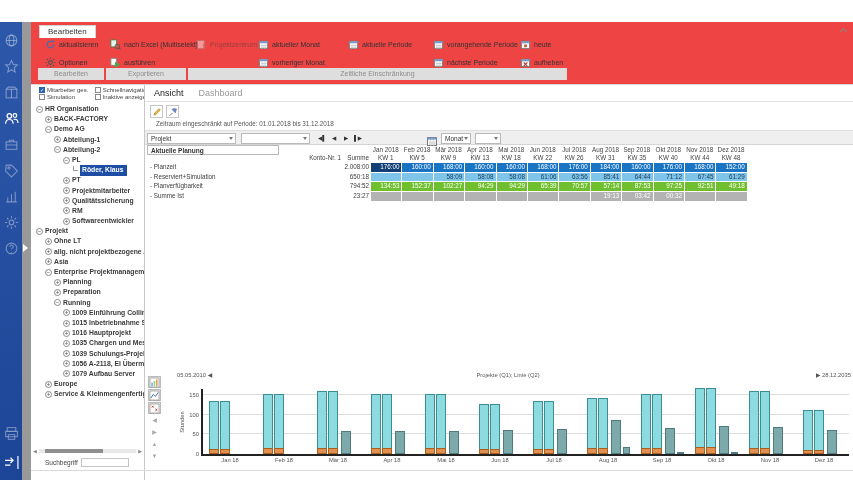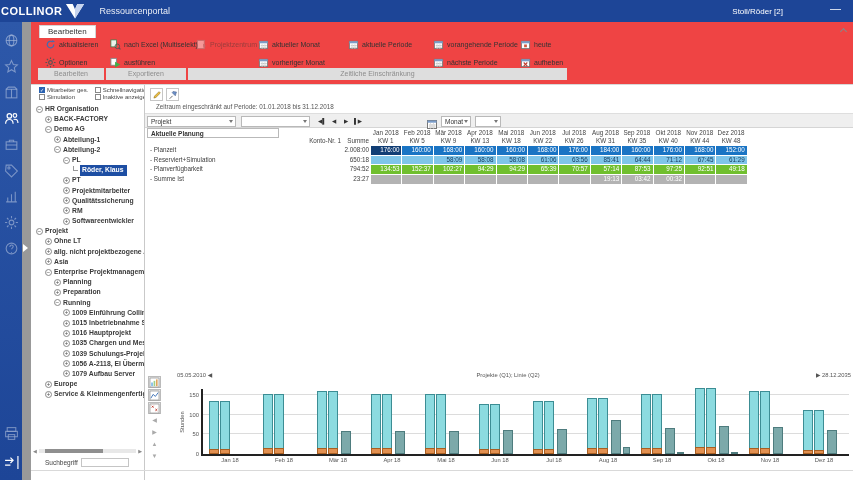--- a/index.html
+++ b/index.html
@@ -131,30 +131,20 @@
   .bar.res { background:#7ca9aa; border-color:#4e7c7e; }
   .xlab { position:absolute; top:calc(100% + 3px); width:54px; text-align:center; font-size:5.8px; color:#555; }
 
   .bottom-line { position:absolute; left:31px; top:470px; width:822px; height:1px; background:#d9d9d9; }
 </style>
 </head>
 <body>
 
 <div id="app">
 
-  <div class="topbar">
-    <span class="logo-text">COLLINOR</span>
-    <span class="logo-v" id="logoV"><svg viewBox="0 0 22 18">
-          <path d="M1 1h7.5l2.5 6 2.5-6H21L11 17Z" fill="#fff"></path>
-          <path d="M11 7l2.5-6H21L11 17Z" fill="#c7d4ee"></path>
-        </svg></span>
-    <span class="app-name">Ressourcenportal</span>
-    <span class="user">Stoll/Röder  [2]</span>
-    <span class="minimize">—</span>
-  </div>
 
   <div class="sidebar" id="sidebar">
       <div class="sicon"><svg viewBox="0 0 14 14" fill="none" stroke="rgba(255,255,255,.7)">
           <circle cx="7" cy="7" r="5"></circle>
           <ellipse cx="7" cy="7" rx="2.2" ry="5"></ellipse>
           <line x1="2" y1="7" x2="12" y2="7"></line>
         </svg></div>
       <div class="sicon"><svg viewBox="0 0 14 14" fill="none" stroke="rgba(255,255,255,.7)">
           <path d="M7 1.5l1.7 3.6 3.8.4-2.9 2.6.8 3.9L7 10l-3.4 2 .8-3.9L1.5 5.5l3.8-.4z"></path>
         </svg></div>
@@ -466,20 +456,24 @@
         <span class="harr" style="right:0">▶</span>
       </div>
       <div class="nav-search">
         <span>Suchbegriff</span>
         <input value="" style="">
       </div>
     </div>
   </div>
 
   <div class="main">
+    <div class="tabs">
+      <span class="tab active">Ansicht</span>
+      <span class="tab">Dashboard</span>
+    </div>
     <div class="editbar">
       <span class="tbtn" id="icoPencil">
           <svg viewBox="0 0 12 12">
             <path d="M2.3 9.7l.8-2.4 5.3-5.3 1.6 1.6-5.3 5.3z" fill="#f0c040" stroke="#8a6d1a" stroke-width=".7"></path>
           </svg>
         </span>
       <span class="tbtn" id="icoPin">
           <svg viewBox="0 0 12 12">
             <path d="M2 10.5L5.5 7" stroke="#555" stroke-width="1"></path>
             <path d="M5 3.2L8.8 7l1.4-4.6L6 1.8z" fill="#6b8fc9" stroke="#44597e" stroke-width=".6"></path>

